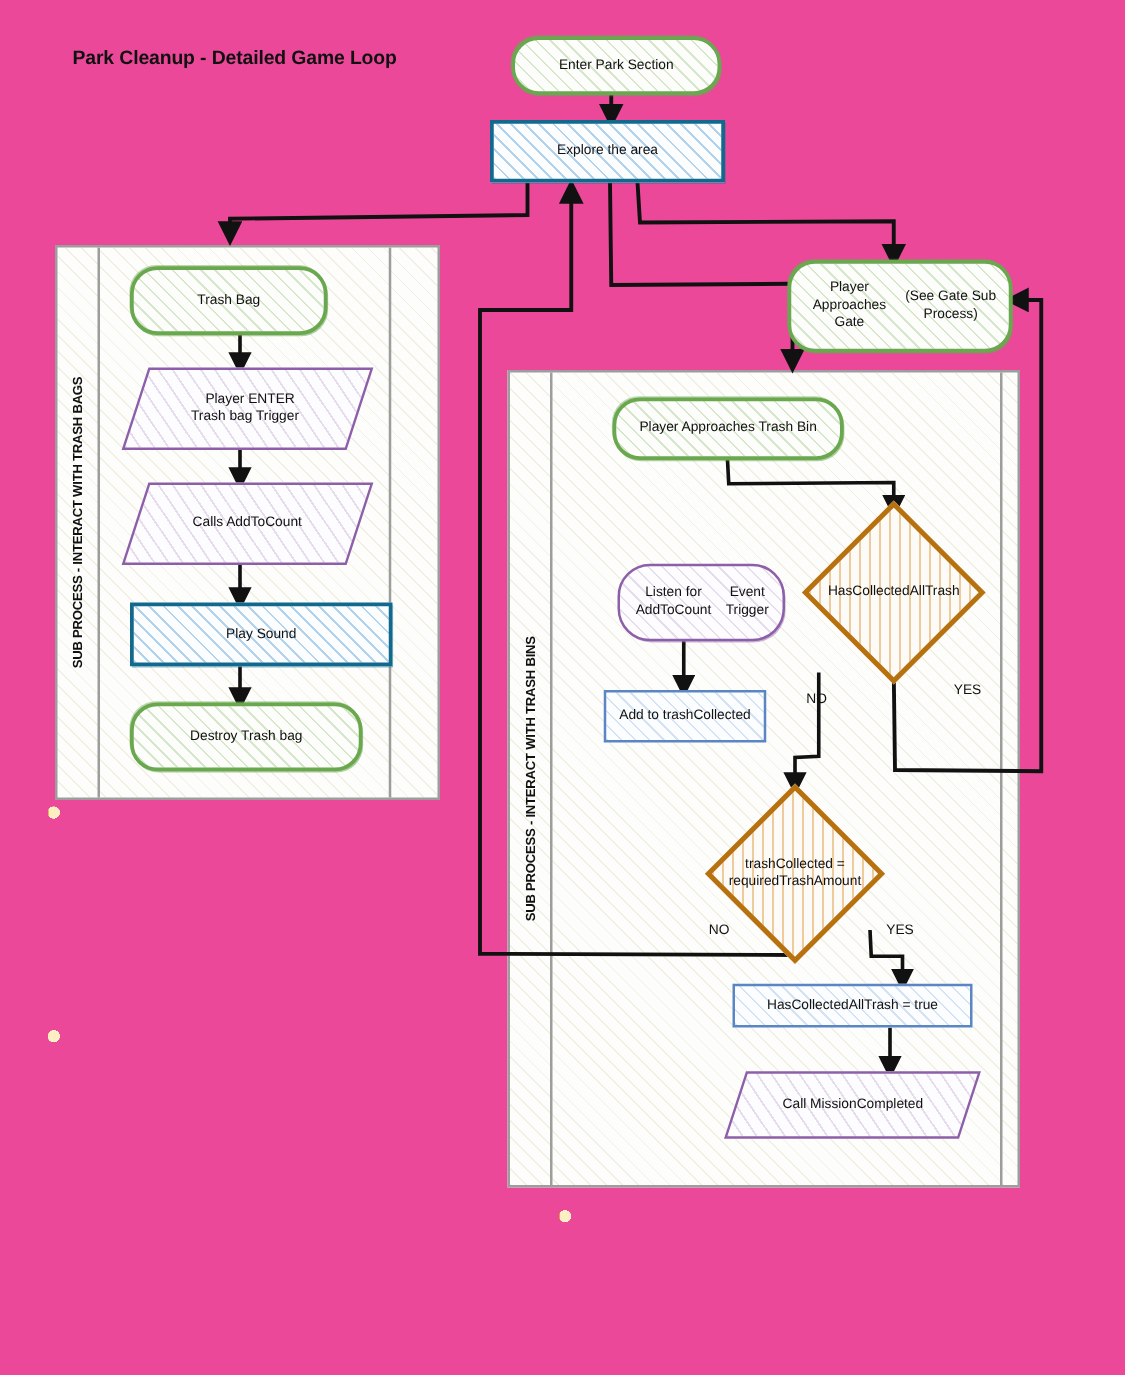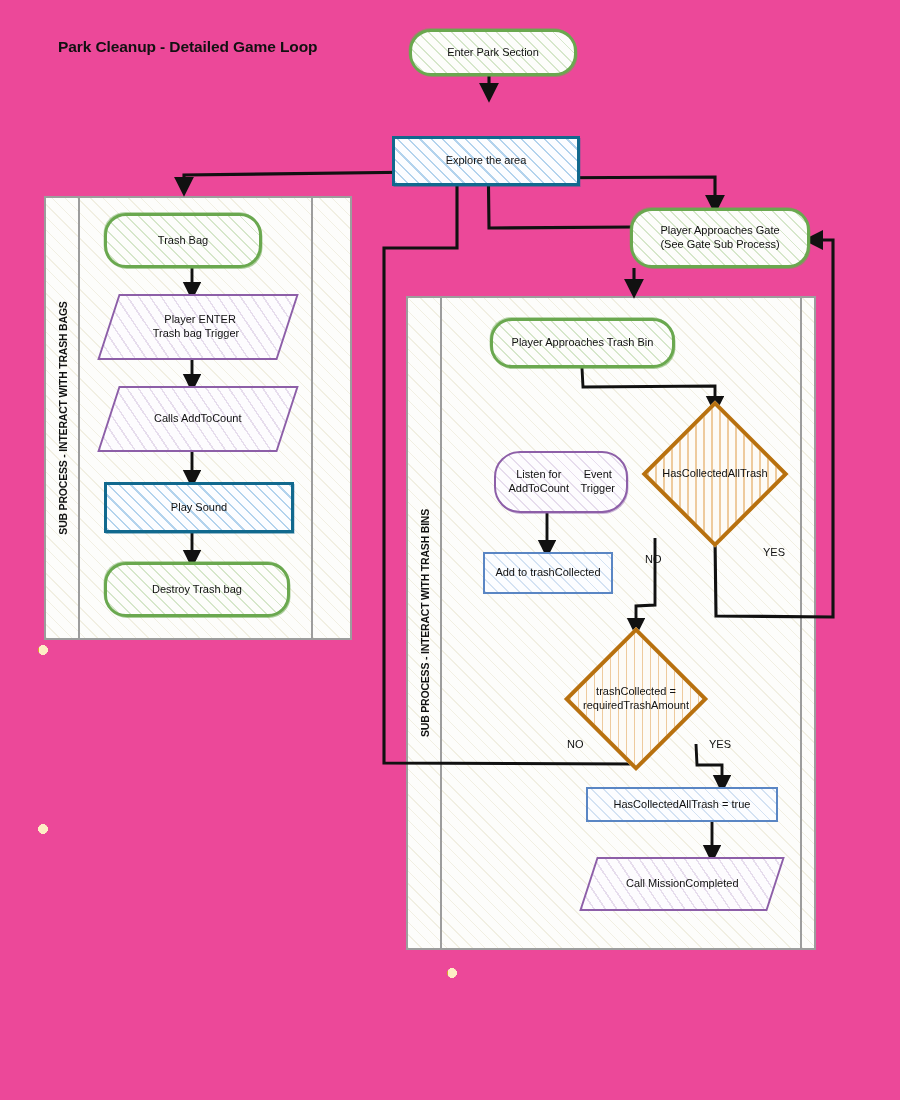--- a/index.html
+++ b/index.html
@@ -231,43 +231,43 @@
       <path d="M696,744 L697,765 L722,765 L722,787"></path>
 
       <path d="M712,822 L712,857"></path>
     </g>
   </svg>
 
   <div class="node terminator hatch-green" style="left:409px; top:29px; width:168px; height:47px;text-align:center;">
     <span>Enter Park Section</span>
   </div>
 
-  <div class="node process-blue hatch-blue" style="left:392px; top:96px; width:188px; height:50px;margin-top:40px;">
+  <div class="node process-blue hatch-blue" style="left:392px; top:96px; width:188px; height:50px;">
     <span>Explore the area</span>
   </div>
 
-  <div class="node terminator hatch-green" style="left:630px; top:208px; width:180px; height:60px; flex-direction:column;">
+  <div class="node terminator hatch-green" style="left:630px; top:208px; width:180px; height:74px; flex-direction:row;">
     <span>Player Approaches Gate</span>
     <span>(See Gate Sub Process)</span>
   </div>
 
   <div class="node terminator hatch-green" style="left:104px; top:213px; width:158px; height:55px;">
     <span>Trash Bag</span>
   </div>
 
   <div class="node parallelogram hatch-purple" style="left:108px; top:294px; width:180px; height:66px; flex-direction:column;">
     <span class="txt">Player ENTER</span>
     <span class="txt">Trash bag Trigger</span>
   </div>
 
   <div class="node parallelogram hatch-purple" style="left:108px; top:386px; width:180px; height:66px;">
     <span class="txt">Calls AddToCount</span>
   </div>
 
-  <div class="node process-blue hatch-blue" style="left:104px; top:482px; width:190px; height:51px;">
+  <div class="node process-blue hatch-blue" style="left:104px; top:482px; width:210px; height:51px;">
     <span>Play  Sound</span>
   </div>
 
   <div class="node terminator hatch-green" style="left:104px; top:562px; width:186px; height:55px;">
     <span>Destroy Trash bag</span>
   </div>
 
   <div class="node terminator hatch-green" style="left:490px; top:318px; width:185px; height:50px;">
     <span>Player Approaches Trash Bin</span>
   </div>

